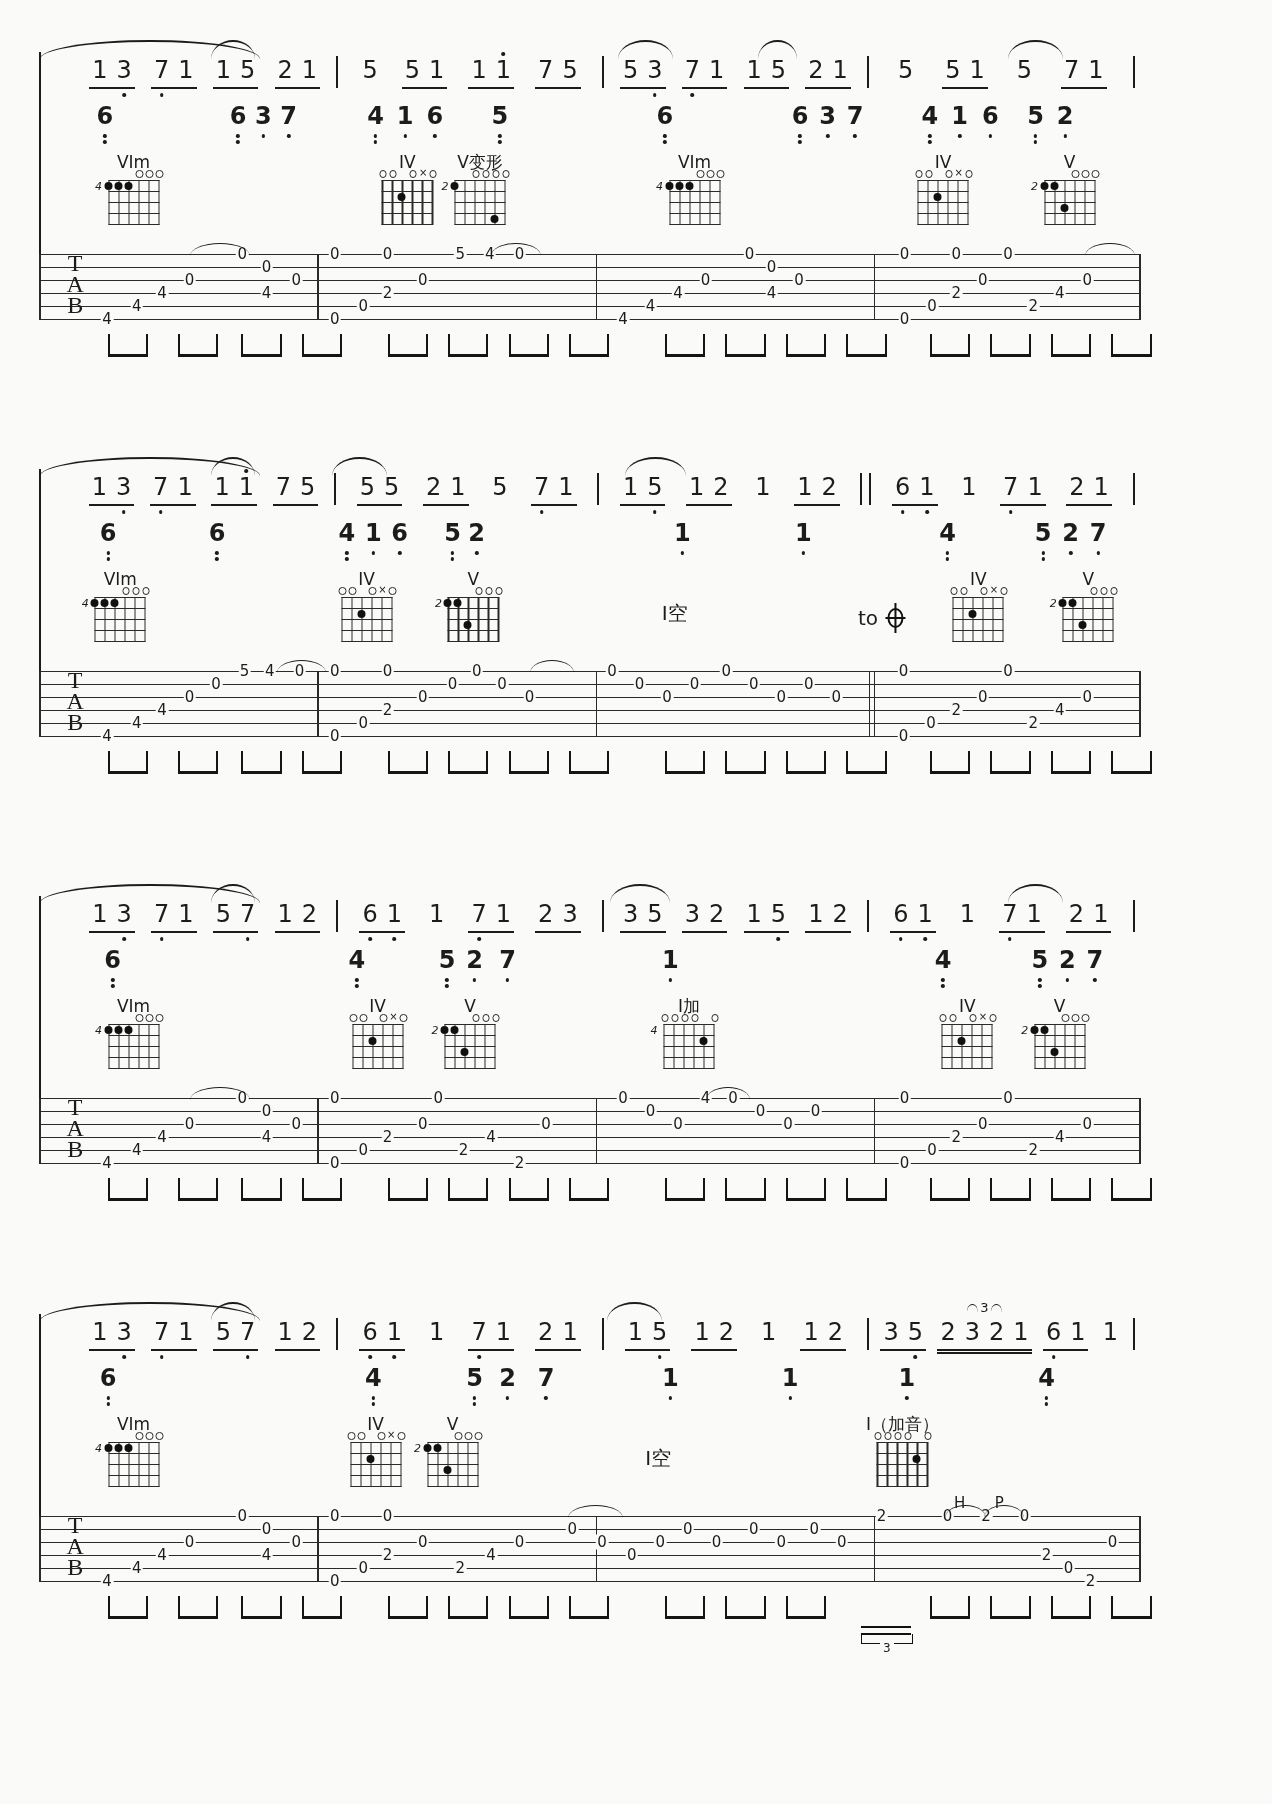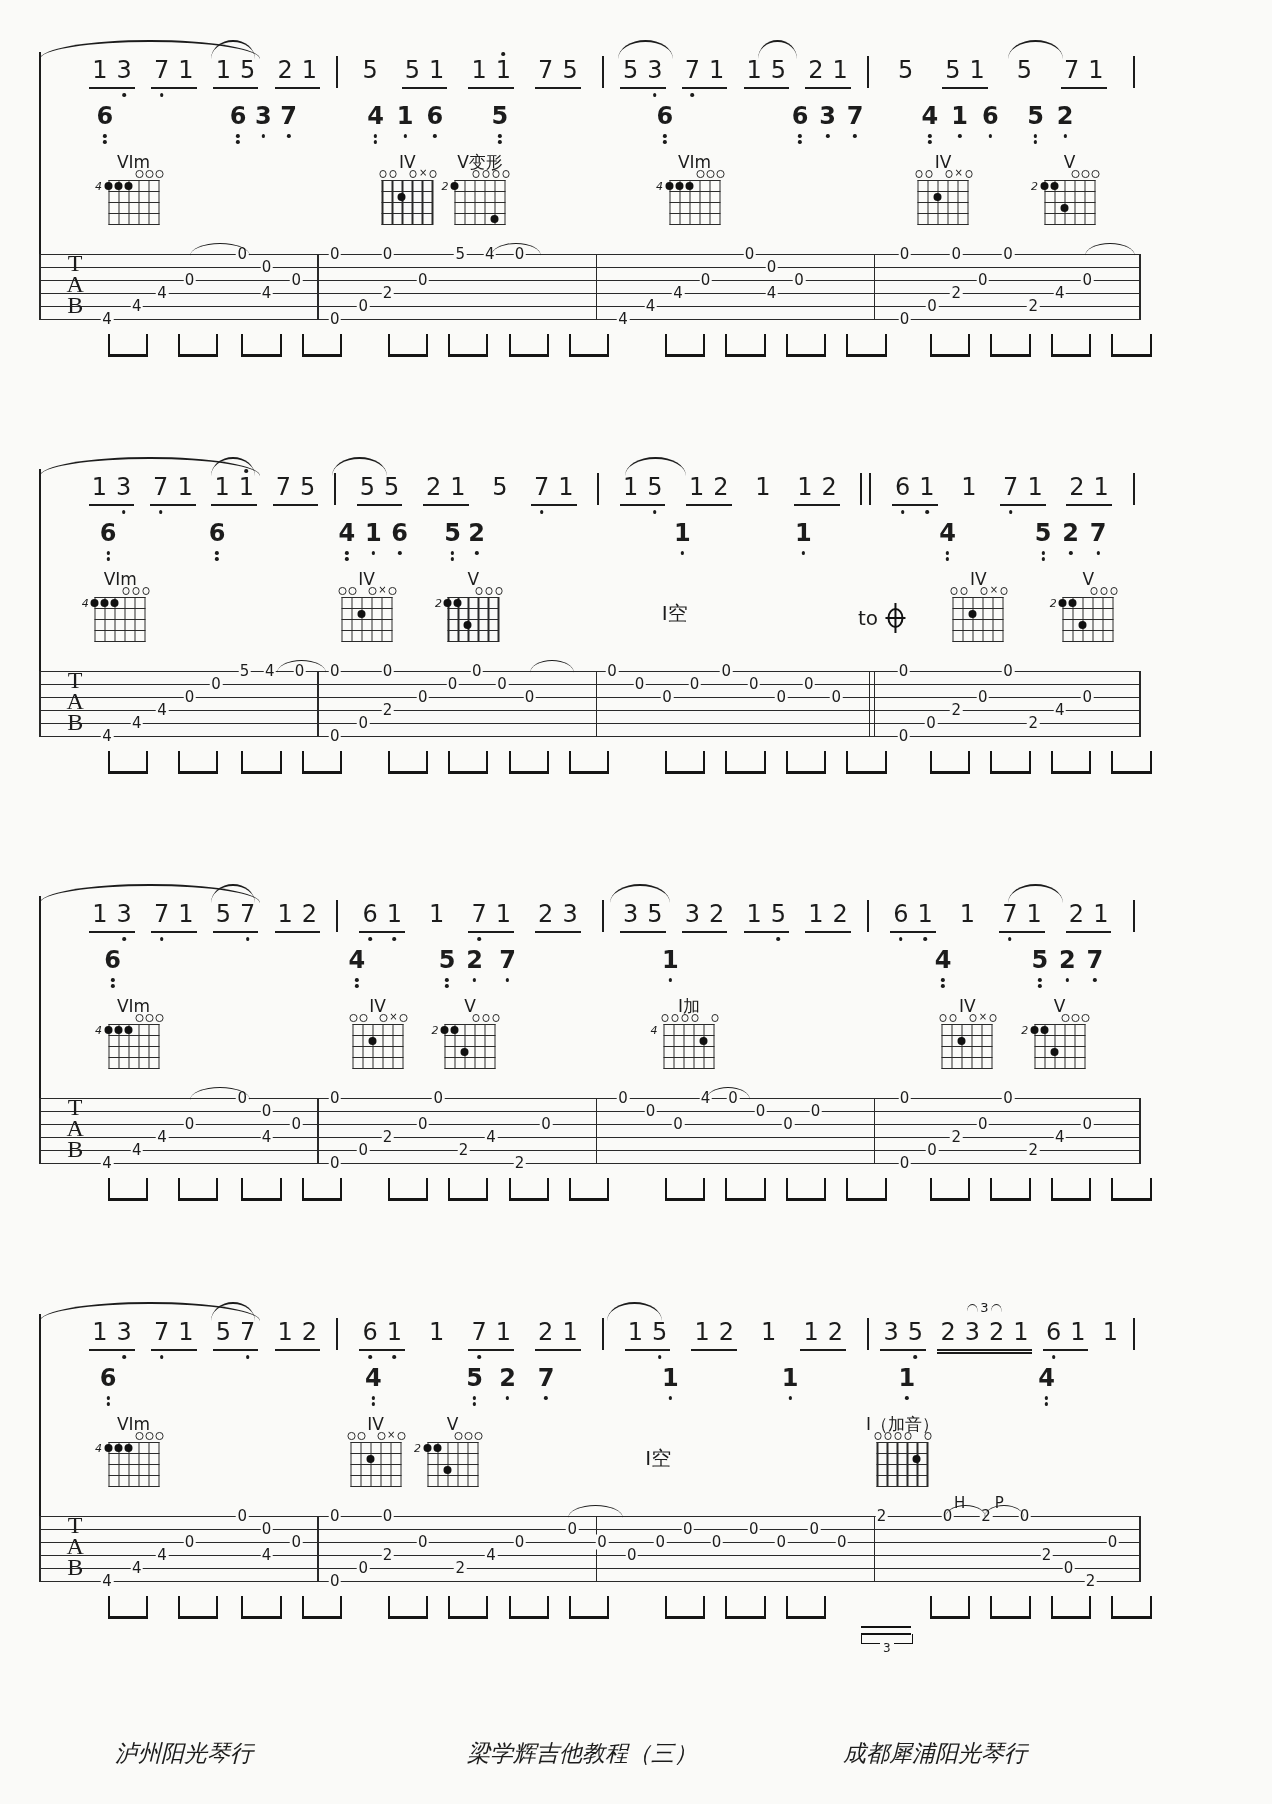--- a/index.html
+++ b/index.html
@@ -1407,18 +1407,13 @@
         <div class="brk" style="left: 80.9%; width: 3.3%;"></div>
         <div class="brk" style="left: 86.4%; width: 3.3%;"></div>
         <div class="brk" style="left: 91.9%; width: 3.3%;"></div>
         <div class="brk" style="left: 97.4%; width: 3.3%;"></div>
         <div class="ann" style="left: 83.6%; top: 196px;">H</div>
         <div class="ann" style="left: 87.2%; top: 196px;">P</div>
         <div class="beam2" style="left: 74.6%; width: 4.6%; top: 326px;"></div>
         <div class="t3brk" style="left: 74.6%; width: 4.6%; top: 334px;"><span>3</span></div>
       </div>
     </div>
-  <div class="footer">
-    <span class="f-l">泸州阳光琴行</span>
-    <span class="f-c">梁学辉吉他教程（三）</span>
-    <span class="f-r">成都犀浦阳光琴行</span>
-  </div>
 </div>
 
 </body></html>

